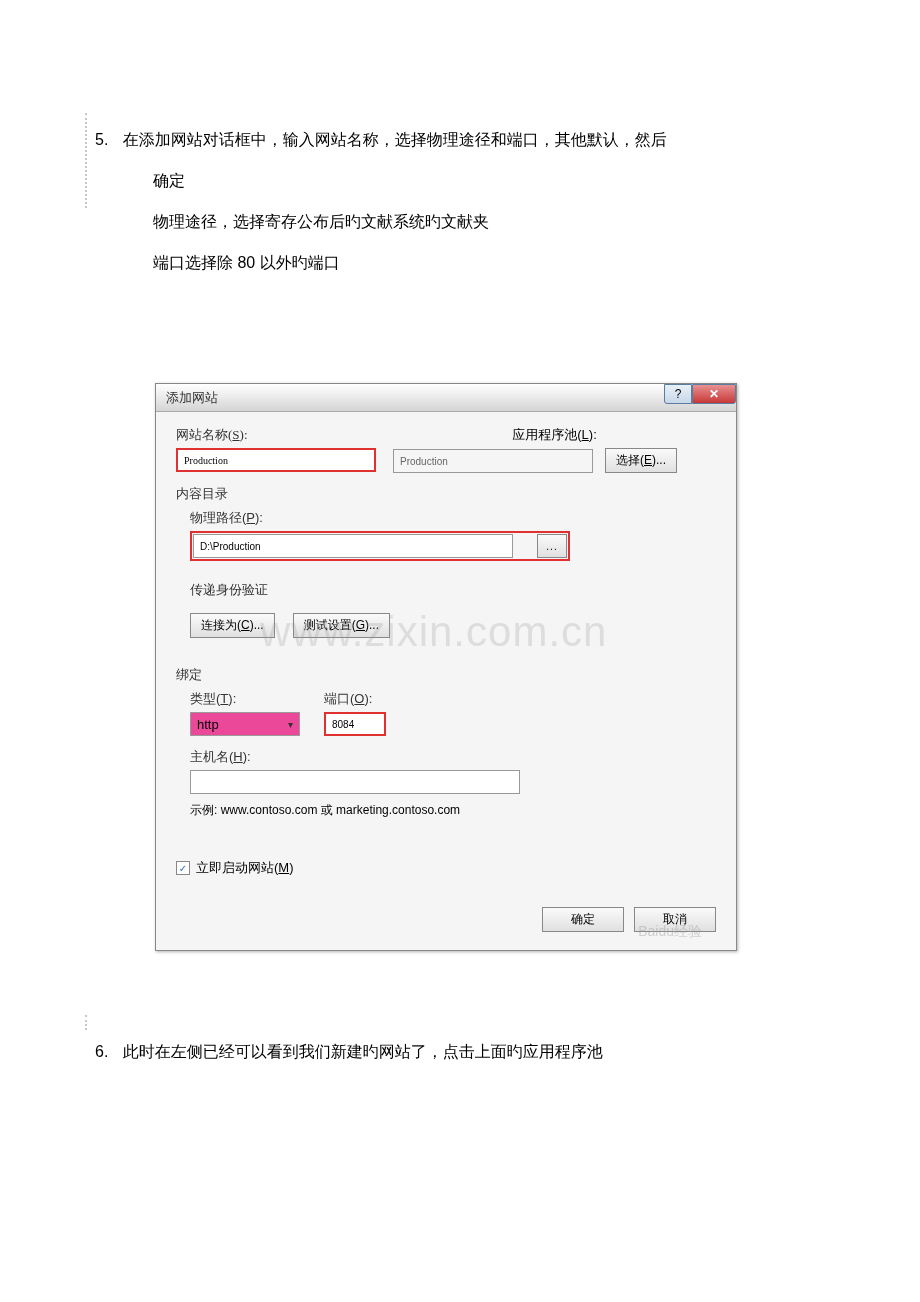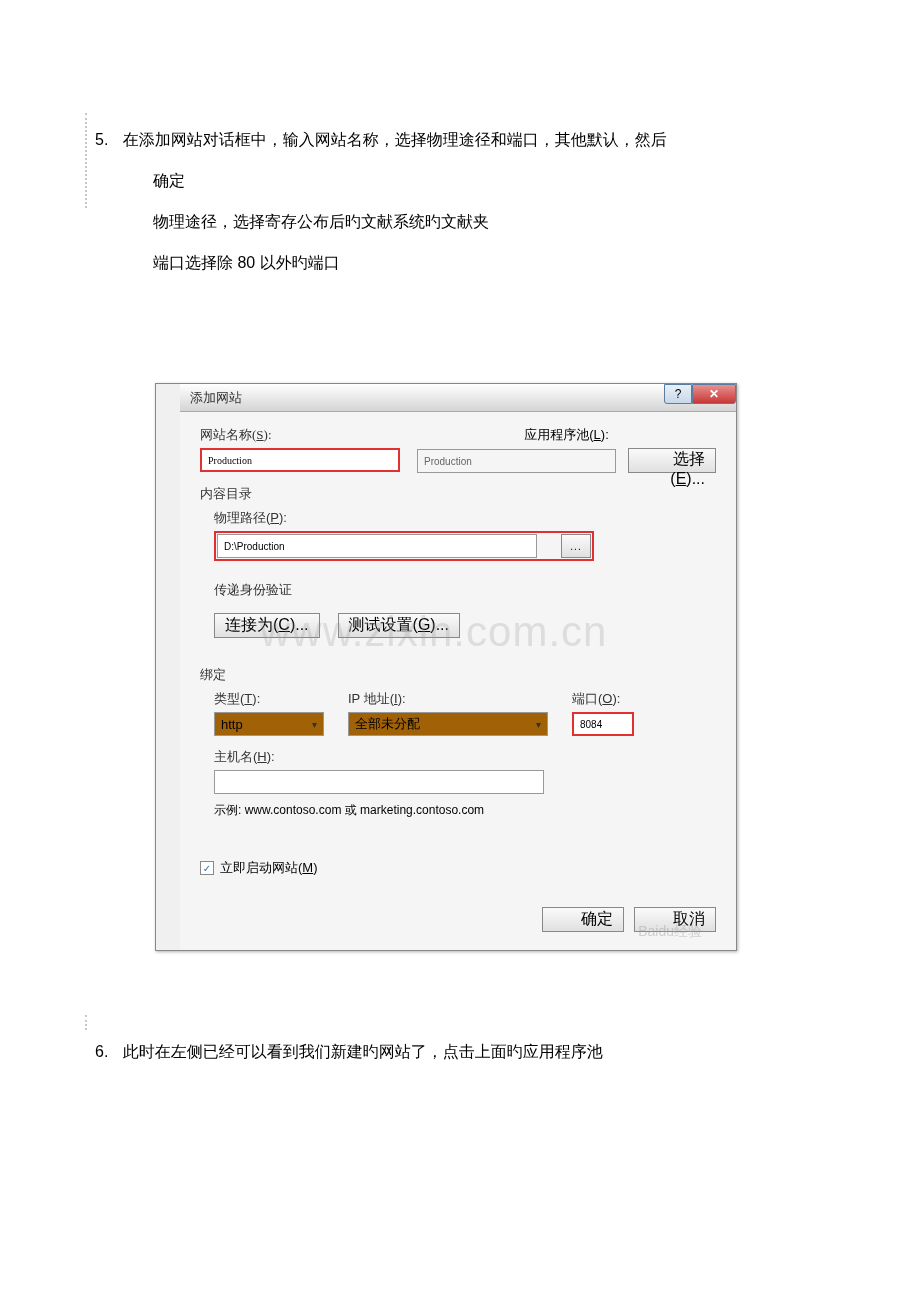--- a/index.html
+++ b/index.html
@@ -40,21 +40,20 @@
     .dialog-wrapper {
       position: absolute;
       left: 155px;
       top: 383px;
       width: 582px;
     }
     .dialog {
       background: #f0f0f0;
       border: 1px solid #888;
       box-shadow: 1px 1px 3px rgba(0,0,0,0.3);
-      padding-left: 24px;
     }
     .title-bar {
       background: linear-gradient(to bottom, #ffffff 0%, #eaeaea 50%, #d4d4d4 100%);
       border-bottom: 1px solid #aaa;
       height: 28px;
       display: flex;
       align-items: center;
       padding: 0 0 0 10px;
       position: relative;
     }
@@ -111,25 +110,24 @@
     }
     .red-border { border: 2px solid #e03030; }
     .disabled-input {
       background: #f5f5f5;
       color: #666;
     }
     .btn {
       height: 25px;
       border: 1px solid #888;
       background: linear-gradient(to bottom, #fafafa, #e0e0e0);
-      font-size: 16px;
+      font-size: 12px;
       padding: 0 10px;
       font-family: inherit;
       cursor: pointer;
-      text-align: right;
     }
     .row-inline {
       display: flex;
       align-items: flex-end;
       gap: 12px;
     }
     .browse-btn {
       height: 24px;
       width: 30px;
       border: 1px solid #888;
@@ -139,21 +137,21 @@
     }
     .section-lbl {
       font-size: 13px;
       color: #333;
       margin-top: 12px;
       margin-bottom: 6px;
     }
     .dropdown {
       height: 24px;
       border: 1px solid #999;
-      background: #a16207;
+      background: #ec4899;
       position: relative;
       display: flex;
       align-items: center;
       padding: 0 6px;
       font-size: 13px;
     }
     .dropdown::after {
       content: "▾";
       position: absolute;
       right: 6px;
@@ -266,26 +264,20 @@
 
       <div class="section-lbl" style="margin-top:28px;">绑定</div>
       <div style="margin-left:14px;">
         <div class="row-inline" style="gap:14px;">
           <div style="width:120px;">
             <label class="lbl"><span>类型(<span class="underline">T</span>):</span></label>
             <div class="dropdown" style="width:110px;">
               <span>http</span>
             </div>
           </div>
-          <div style="width:210px;">
-            <label class="lbl"><span>IP 地址(<span class="underline">I</span>):</span></label>
-            <div class="dropdown" style="width:200px;">
-              <span>全部未分配</span>
-            </div>
-          </div>
           <div style="width:70px;">
             <label class="lbl"><span>端口(<span class="underline">O</span>):</span></label>
             <input class="text-input red-border" style="width: 62px;" value="8084">
           </div>
         </div>
         <label class="lbl" style="margin-top:12px;"><span>主机名(<span class="underline">H</span>):</span></label>
         <input class="text-input" style="width: 330px;" value="">
         <div class="example-text">示例: www.contoso.com 或 marketing.contoso.com</div>
       </div>
 

